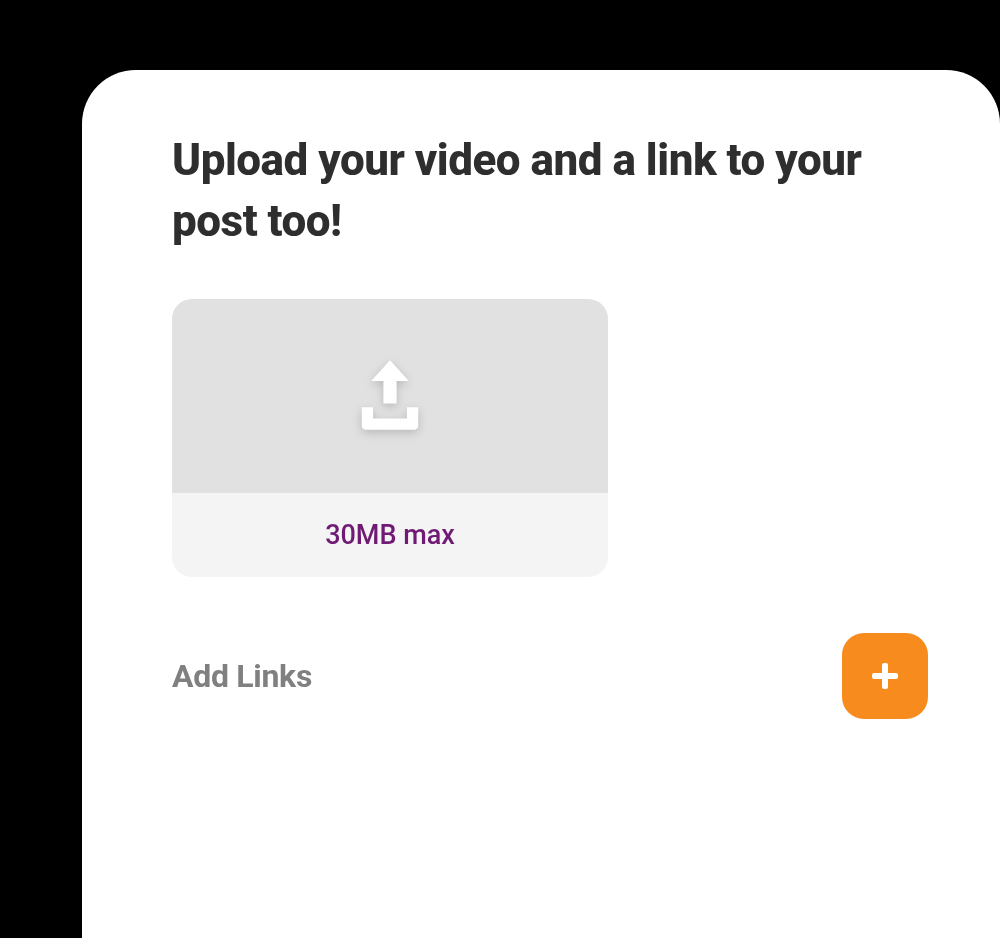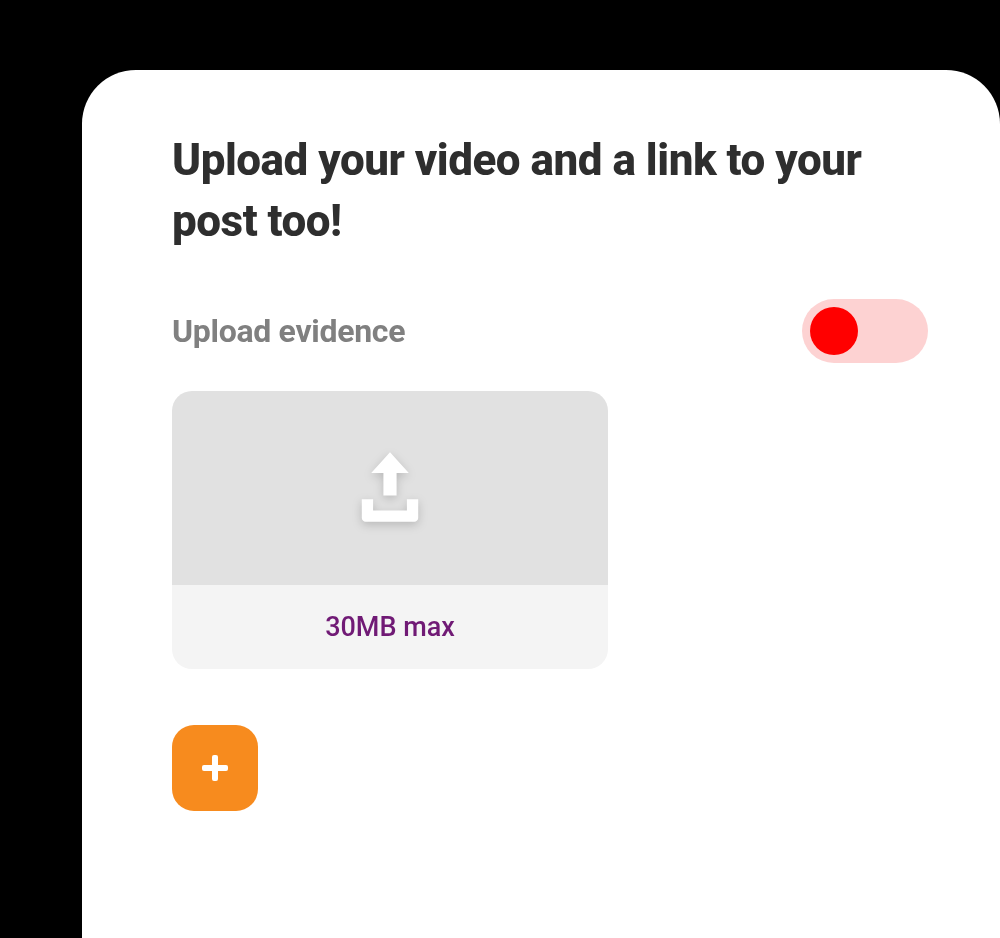--- a/index.html
+++ b/index.html
@@ -127,40 +127,35 @@
       height: 30px;
     }
   </style>
 </head>
 <body>
 
 <div class="card">
 
   <h1 class="heading">Upload your video and a link to your post too!</h1>
 
-  <div class="row">
-    <div class="section-label">Upload evidence</div>
-    <div class="toggle">
-      <div class="toggle-knob"></div>
-    </div>
-  </div>
 
   <div class="upload-box">
     <div class="upload-top">
       <svg class="upload-icon-svg" viewBox="0 0 100 100">
         <path d="M50 12 L70 34 L57 34 L57 58 L43 58 L43 34 L30 34 Z" fill="#ffffff"></path>
         <path d="M20 62 L20 82 C20 84 22 86 24 86 L76 86 C78 86 80 84 80 82 L80 62 L68 62 L68 74 L32 74 L32 62 Z" fill="#ffffff"></path>
       </svg>
     </div>
     <div class="upload-bottom">
       <div class="upload-hint">30MB max</div>
     </div>
   </div>
 
   <div class="row links-row">
+    <div class="section-label">Add Links</div>
     <div class="add-button">
       <svg class="plus-icon" viewBox="0 0 30 30">
         <rect x="12" y="2" width="6" height="26" rx="2" fill="#ffffff"></rect>
         <rect x="2" y="12" width="26" height="6" rx="2" fill="#ffffff"></rect>
       </svg>
     </div>
   </div>
 
 </div>
 

